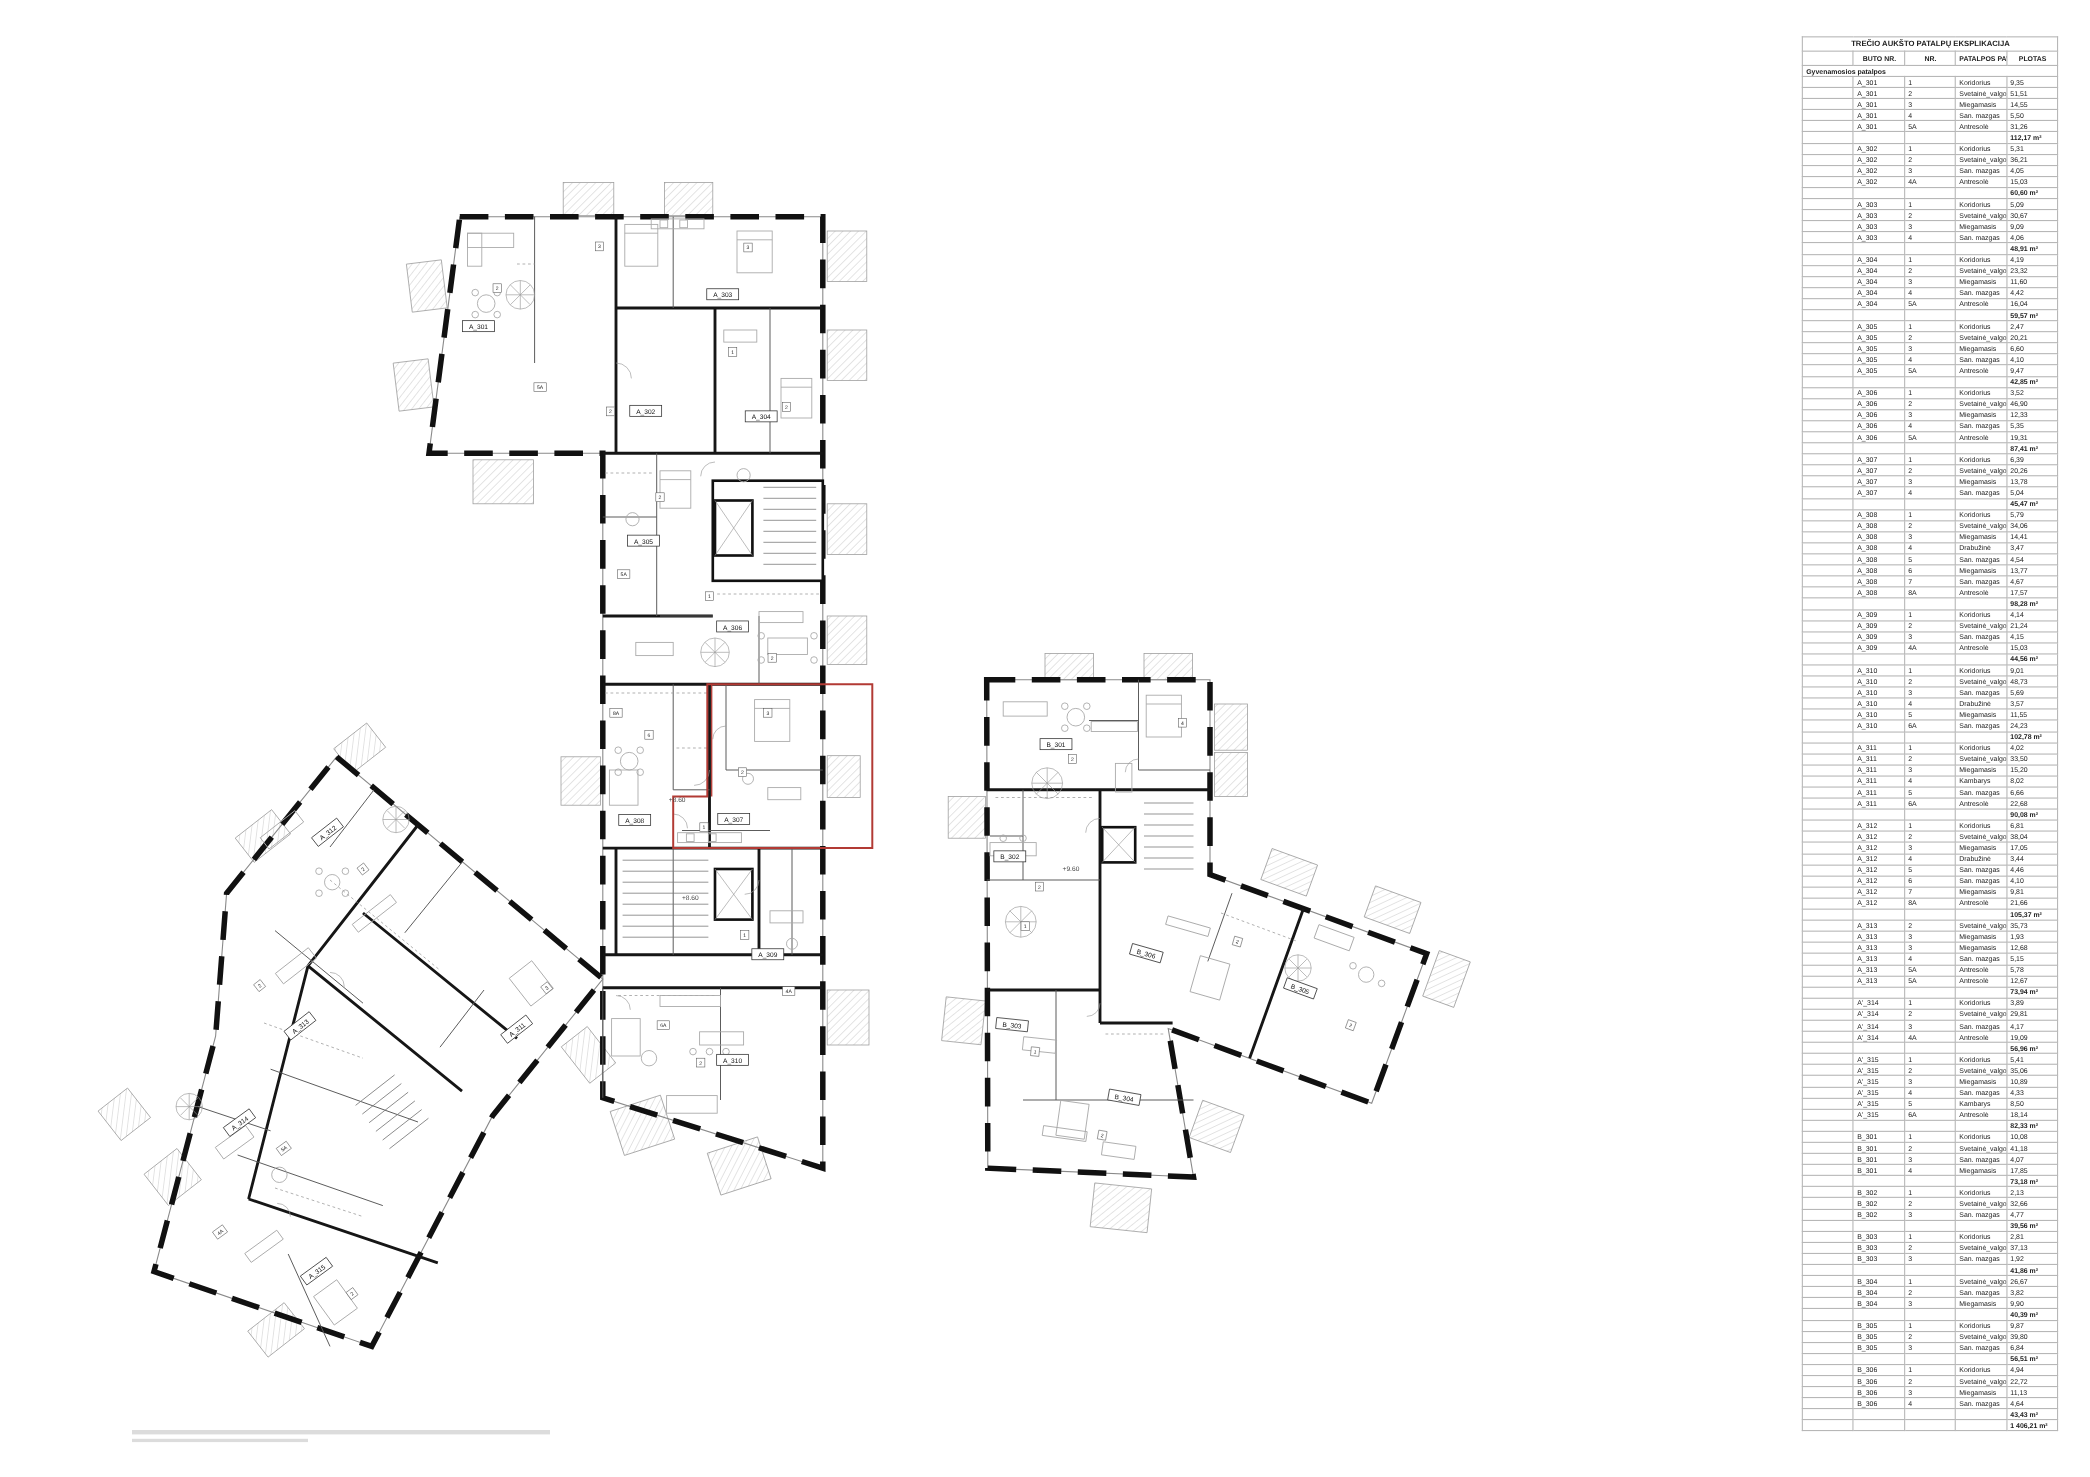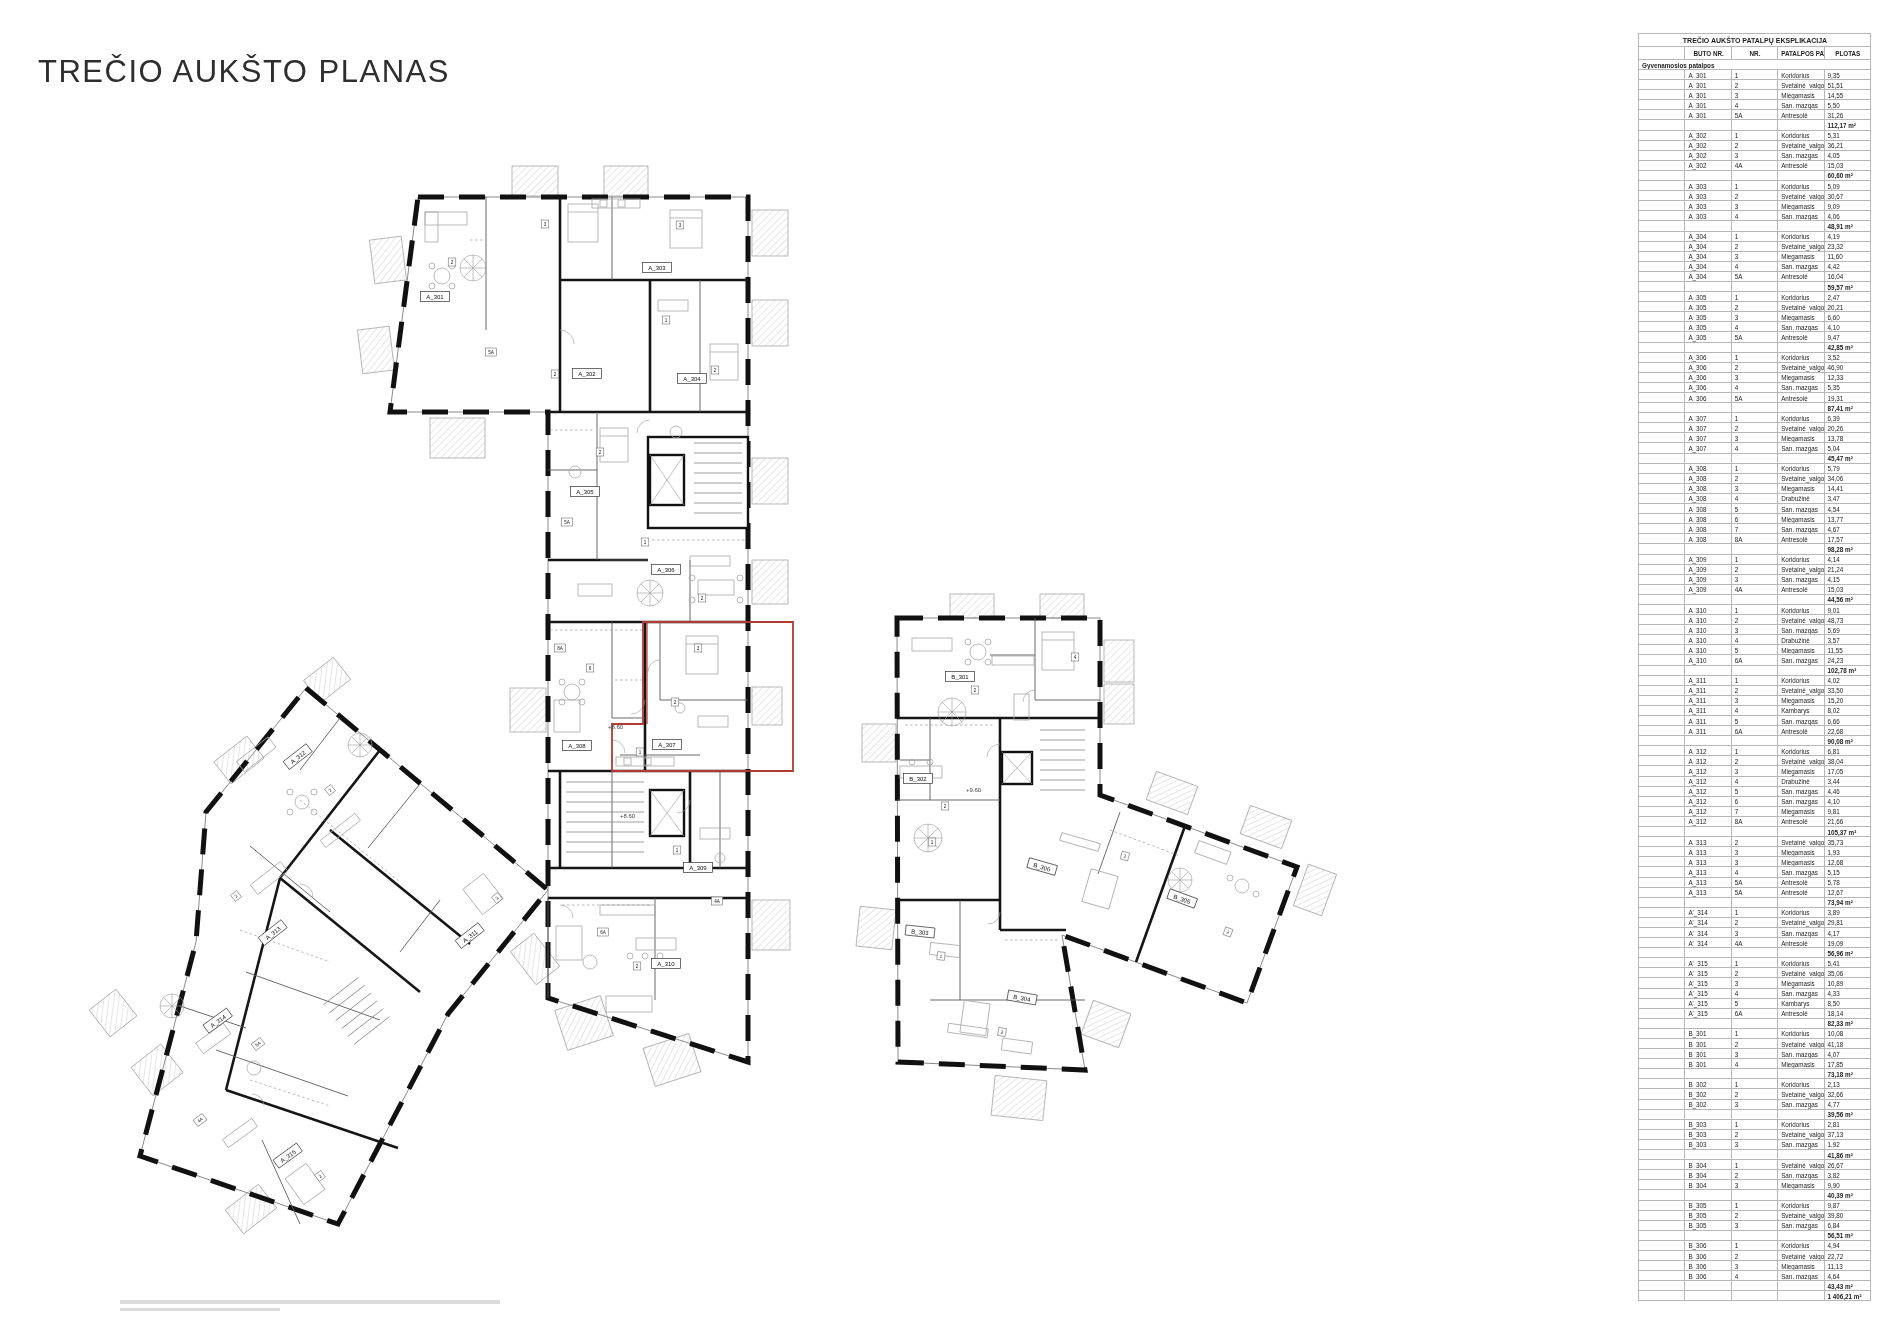--- a/index.html
+++ b/index.html
@@ -33,21 +33,20 @@
   .tag-box{fill:#fff;stroke:#555;stroke-width:0.5;}
   .tag-text{font-family:"Liberation Sans",sans-serif;font-size:4.6px;fill:#222;text-anchor:middle;}
   .elev-text{font-family:"Liberation Sans",sans-serif;font-size:6px;fill:#444;}
   .scalebar{fill:#dcdcdc;}
 </style>
 </head>
 <body>
 
 <div id="canvas">
 
-  <div id="plan-title">TREČIO AUKŠTO PLANAS</div>
 
   <svg id="plan-svg" width="1900" height="1343" viewBox="0 0 1900 1343">
     <defs>
       <pattern id="hatch" width="5" height="5" patternTransform="rotate(45)" patternUnits="userSpaceOnUse">
         <line x1="0" y1="0" x2="0" y2="5" stroke="#c2c2c2" stroke-width="0.8"></line>
       </pattern>
     </defs>
 
     <g>
       <rect class="balc" x="512" y="166" width="46" height="30"></rect>

